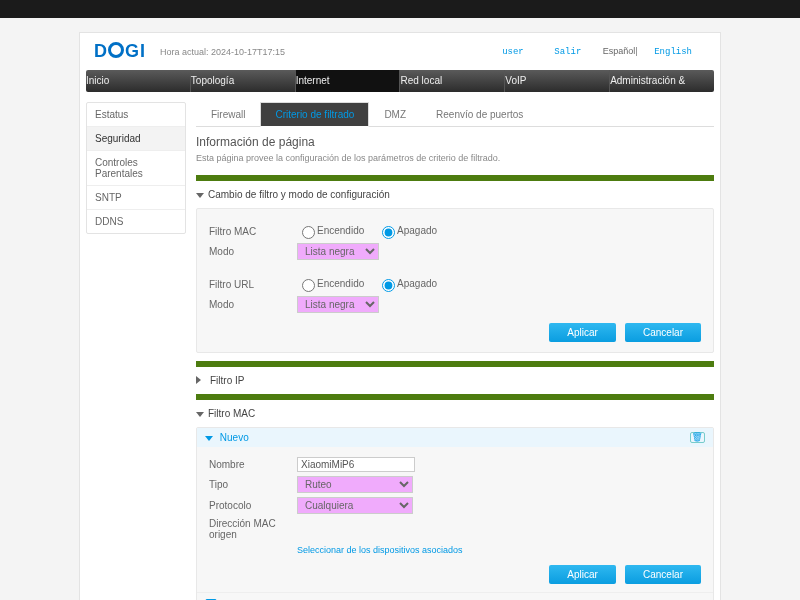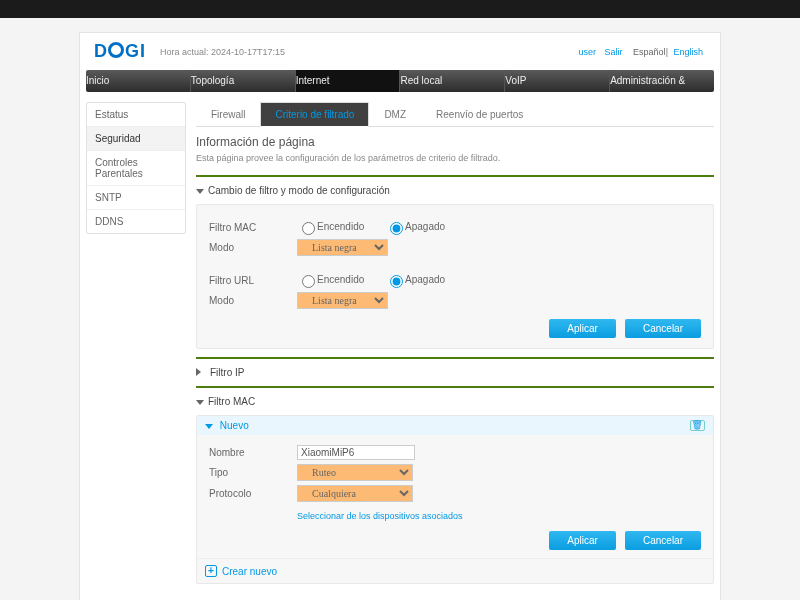--- a/index.html
+++ b/index.html
@@ -3,47 +3,47 @@
 <meta charset="utf-8">
 <style>
   html,body{margin:0;padding:0;font-family:Arial,Helvetica,sans-serif;font-size:11px;color:#555;background:#f4f4f4;}
   .topbar{background:#1b1b1b;height:18px;}
   .wrap{width:640px;margin:14px auto 0;background:#fff;border:1px solid #e3e3e3;padding-bottom:40px;}
   .header{display:flex;align-items:center;padding:8px 14px 4px;}
   .logo{font-family:Arial;font-weight:900;color:#0070c6;letter-spacing:1px;font-size:18px;}
   .logo span{display:inline-block;border:3px solid #0070c6;border-radius:50%;width:10px;height:10px;margin-right:1px;position:relative;top:1px;}
   .curtime{font-size:9px;color:#888;margin-left:14px;flex:1;}
   .hdr-r{font-size:9px;color:#777;}
-  .hdr-r a{color:#0099e5;text-decoration:none;margin:0 3px;}
+  .hdr-r a{color:#0099e5;text-decoration:none;margin:0 14px;font-family:Liberation Mono, monospace;}
   .hdr-r .es{color:#666;}
   .nav{display:flex;background:linear-gradient(#5a5a5a,#2c2c2c);height:22px;border-radius:2px;margin:4px 6px 0;overflow:hidden;}
   .nav div{flex:1;color:#eee;font-size:10px;line-height:22px;border-right:1px solid #555;cursor:pointer;}
   .nav div:last-child{border:none;}
   .nav .on{background:#111;}
   .body{display:flex;padding:10px 6px 0;gap:10px;}
   .side{width:98px;border:1px solid #e3e3e3;border-radius:2px;overflow:hidden;align-self:flex-start;}
   .side div{padding:6px 8px;font-size:10px;border-bottom:1px solid #eee;color:#666;cursor:pointer;}
   .side div:last-child{border:none;}
   .side .on{background:#f3f3f3;color:#333;font-weight:normal;}
   .main{flex:1;}
   .tabs{display:flex;border-bottom:1px solid #ddd;margin-bottom:8px;}
   .tabs div{padding:6px 14px;font-size:10px;color:#777;border:1px solid transparent;border-bottom:none;cursor:pointer;}
   .tabs .on{color:#0099e5;border-color:#ddd;background:#404040;margin-bottom:-1px;border-bottom:1px solid #fff;}
   h2{font-size:12px;color:#555;margin:8px 0 4px;font-weight:normal;}
   .desc{font-size:9px;color:#888;margin:0 0 12px;}
-  .sect{border-top:2px solid #4d7c0f;padding:8px 0;}
+  .sect{border-top:6px solid #4d7c0f;padding:8px 0;}
   .sect-h{font-size:10px;color:#444;cursor:pointer;}
   .tri{display:inline-block;width:0;height:0;border-left:4px solid transparent;border-right:4px solid transparent;border-top:5px solid #666;margin-right:4px;}
   .tri.r{border-top:4px solid transparent;border-bottom:4px solid transparent;border-left:5px solid #666;margin-right:5px;}
   .panel{background:#f7f7f7;border:1px solid #e8e8e8;border-radius:2px;margin:8px 0 0;padding:10px 12px;}
   .row{display:flex;align-items:center;margin:4px 0;font-size:10px;}
   .lbl{width:88px;color:#666;}
-  .val label{margin-right:18px;color:#666;}
+  .val label{margin-right:10px;color:#666;}
   input[type=radio]{accent-color:#0099e5;margin-right:2px;vertical-align:middle;}
-  select{font-size:10px;border:1px solid #ccc;background:#fdba74;color:#666;padding:1px 10px;font-family:Liberation Serif, serif;}
+  select{font-size:10px;border:1px solid #ccc;background:#f0abfc;color:#666;padding:1px 3px;}
   input[type=text]{font-size:10px;border:1px solid #ccc;padding:1px 3px;color:#555;background:#fff;}
   .mac input{width:16px;text-align:center;}
   .mac span{margin:0 1px;color:#888;}
   .btns{text-align:right;margin-top:10px;}
   .btn{display:inline-block;background:linear-gradient(#2fb8f0,#0a9de0);color:#fff;font-size:10px;padding:4px 18px;border-radius:2px;margin-left:6px;cursor:pointer;}
   .newbar{background:#eaf6fd;display:flex;align-items:center;justify-content:space-between;padding:4px 8px;margin:-10px -12px 10px;font-size:10px;color:#0099e5;}
   .newbar .x{display:inline-block;border:1px solid #7cc;border-radius:2px;padding:0 1px;font-size:9px;line-height:9px;}
   .link{color:#0099e5;font-size:9px;cursor:pointer;}
   .add{display:flex;align-items:center;padding:6px 8px;color:#0099e5;font-size:10px;cursor:pointer;border-top:1px solid #eee;margin:8px -12px -10px;}
   .plus{display:inline-block;width:10px;height:10px;border:1px solid #0099e5;border-radius:2px;text-align:center;line-height:9px;margin-right:5px;font-weight:bold;}
@@ -144,20 +144,21 @@
             </div>
           <div class="row">
               <div class="lbl">Tipo</div>
             <div class="val"><select style="width:116px" id="typesel"><option>Ruteo</option><option>Puente</option></select></div>
             </div>
           <div class="row">
               <div class="lbl">Protocolo</div>
             <div class="val"><select style="width:116px" id="protsel"><option>Cualquiera</option><option>TCP</option><option>UDP</option><option>ICMP</option></select></div>
             </div>
           <div class="row">
+              <div class="lbl">Dirección MAC origen</div>
             </div>
           <div class="row">
               <div class="lbl"></div>
               <div class="val"><span class="link">Seleccionar de los dispositivos asociados</span></div>
             </div>
           <div class="btns">
             <span class="btn">Aplicar</span>
             <span class="btn">Cancelar</span>
           </div>
           <div class="add">

